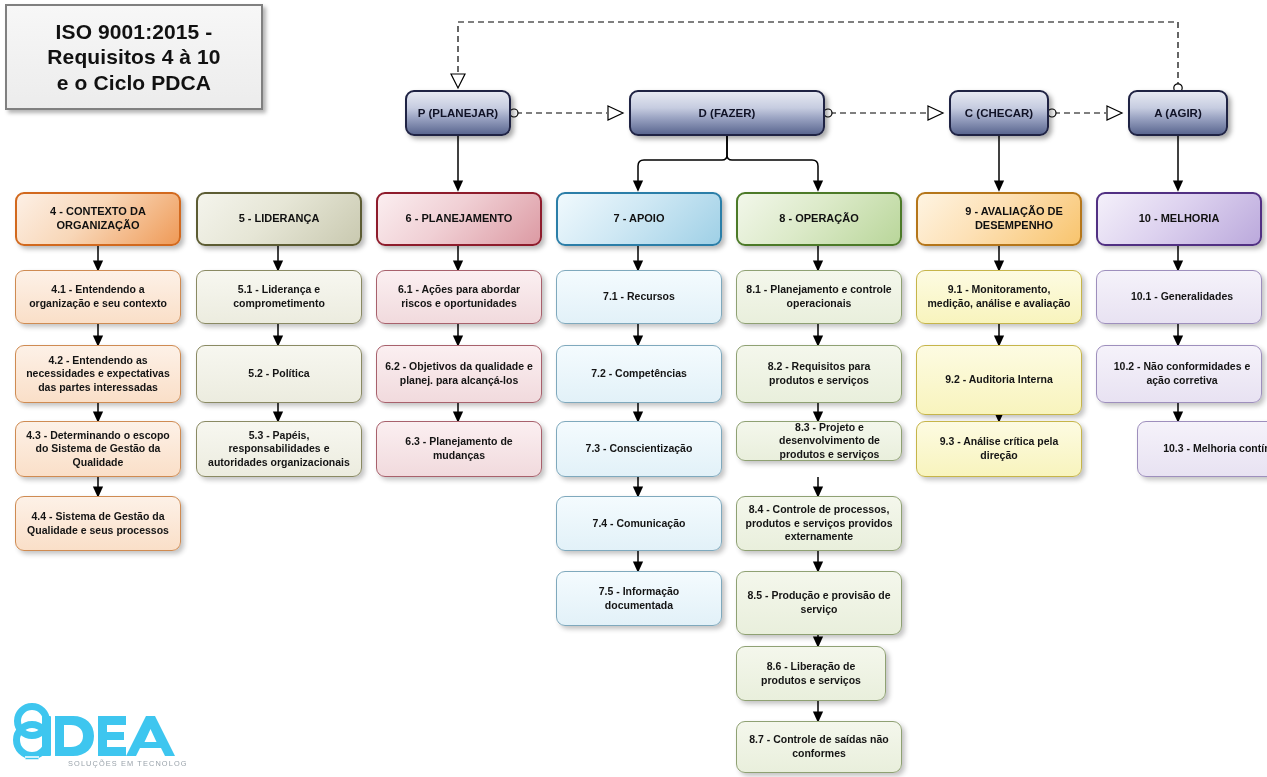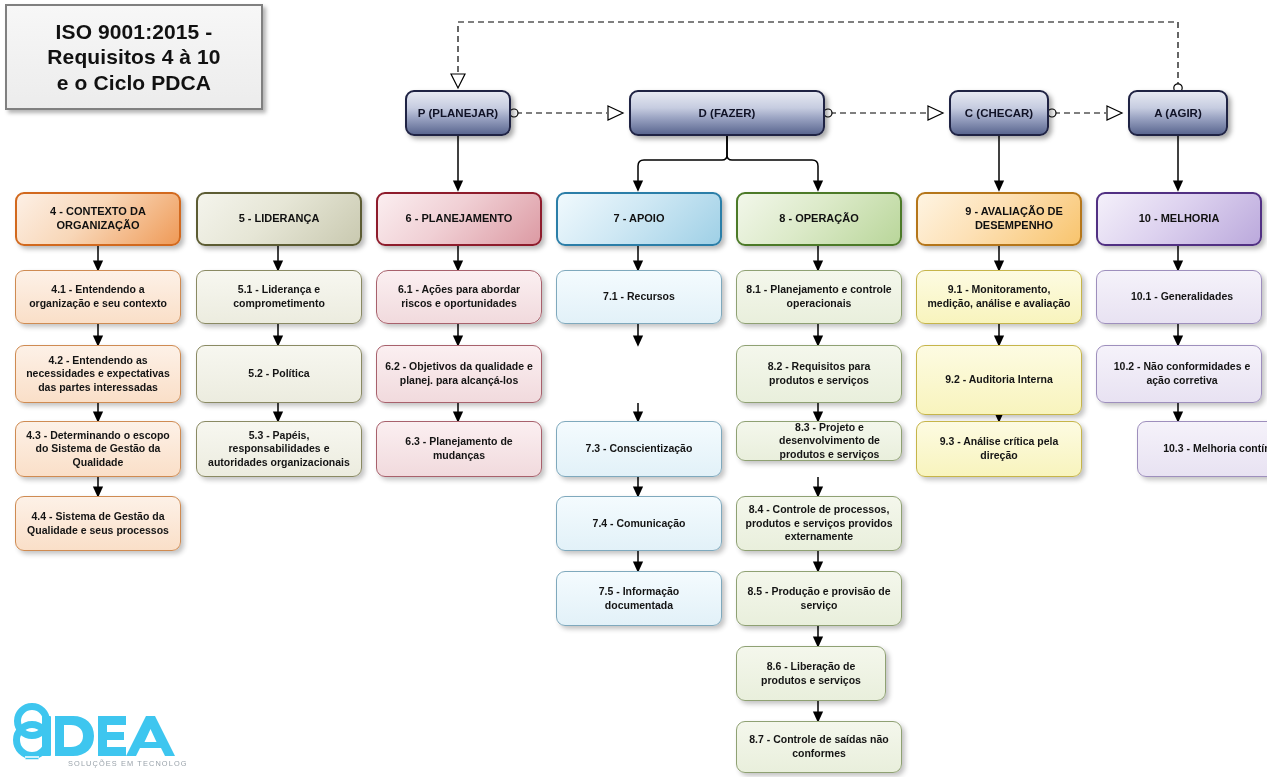--- a/index.html
+++ b/index.html
@@ -225,36 +225,39 @@
   <div class="item c5" style="left:196px; top:345px; width:166px; height:58px;">
       <span>5.2 - Política</span>
     </div>
   <div class="item c5" style="left:196px; top:421px; width:166px; height:56px;">
       <span>5.3 - Papéis, responsabilidades e autoridades organizacionais</span>
     </div>
 
   <div class="sec-head c6" style="left:376px; width:166px;">
       <span>6 - PLANEJAMENTO</span>
     </div>
-  <div class="item c6" style="left:376px; top:270px; width:166px; height:54px;border-radius:12px;">
+  <div class="item c6" style="left:376px; top:270px; width:166px; height:54px;">
       <span>6.1 - Ações para abordar riscos e oportunidades</span>
     </div>
   <div class="item c6" style="left:376px; top:345px; width:166px; height:58px;">
       <span>6.2 - Objetivos da qualidade e planej. para alcançá-los</span>
     </div>
   <div class="item c6" style="left:376px; top:421px; width:166px; height:56px;">
       <span>6.3 - Planejamento de mudanças</span>
     </div>
 
   <div class="sec-head c7" style="left:556px; width:166px;">
       <span>7 - APOIO</span>
     </div>
   <div class="item c7" style="left:556px; top:270px; width:166px; height:54px;">
       <span>7.1 - Recursos</span>
     </div>
+  <div class="item c7" style="left:556px; top:345px; width:166px; height:58px;">
+      <span>7.2 - Competências</span>
+    </div>
   <div class="item c7" style="left:556px; top:421px; width:166px; height:56px;">
       <span>7.3 - Conscientização</span>
     </div>
   <div class="item c7" style="left:556px; top:496px; width:166px; height:55px;">
       <span>7.4 - Comunicação</span>
     </div>
   <div class="item c7" style="left:556px; top:571px; width:166px; height:55px;">
       <span>7.5 - Informação documentada</span>
     </div>
 
@@ -266,21 +269,21 @@
     </div>
   <div class="item c8" style="left:736px; top:345px; width:166px; height:58px;">
       <span>8.2 - Requisitos para produtos e serviços</span>
     </div>
   <div class="item c8" style="left:736px; top:421px; width:166px; height:40px;padding-left:28px;">
       <span>8.3 - Projeto e desenvolvimento de produtos e serviços</span>
     </div>
   <div class="item c8" style="left:736px; top:496px; width:166px; height:55px;">
       <span>8.4 - Controle de processos, produtos e serviços providos externamente</span>
     </div>
-  <div class="item c8" style="left:736px; top:571px; width:166px; height:55px;">
+  <div class="item c8" style="left:736px; top:571px; width:166px; height:64px;">
       <span>8.5 - Produção e provisão de serviço</span>
     </div>
   <div class="item c8" style="left:736px; top:646px; width:150px; height:55px;">
       <span>8.6 - Liberação de produtos e serviços</span>
     </div>
   <div class="item c8" style="left:736px; top:721px; width:166px; height:52px;">
       <span>8.7 - Controle de saídas não conformes</span>
     </div>
 
   <div class="sec-head c9" style="left:916px; width:166px;">

